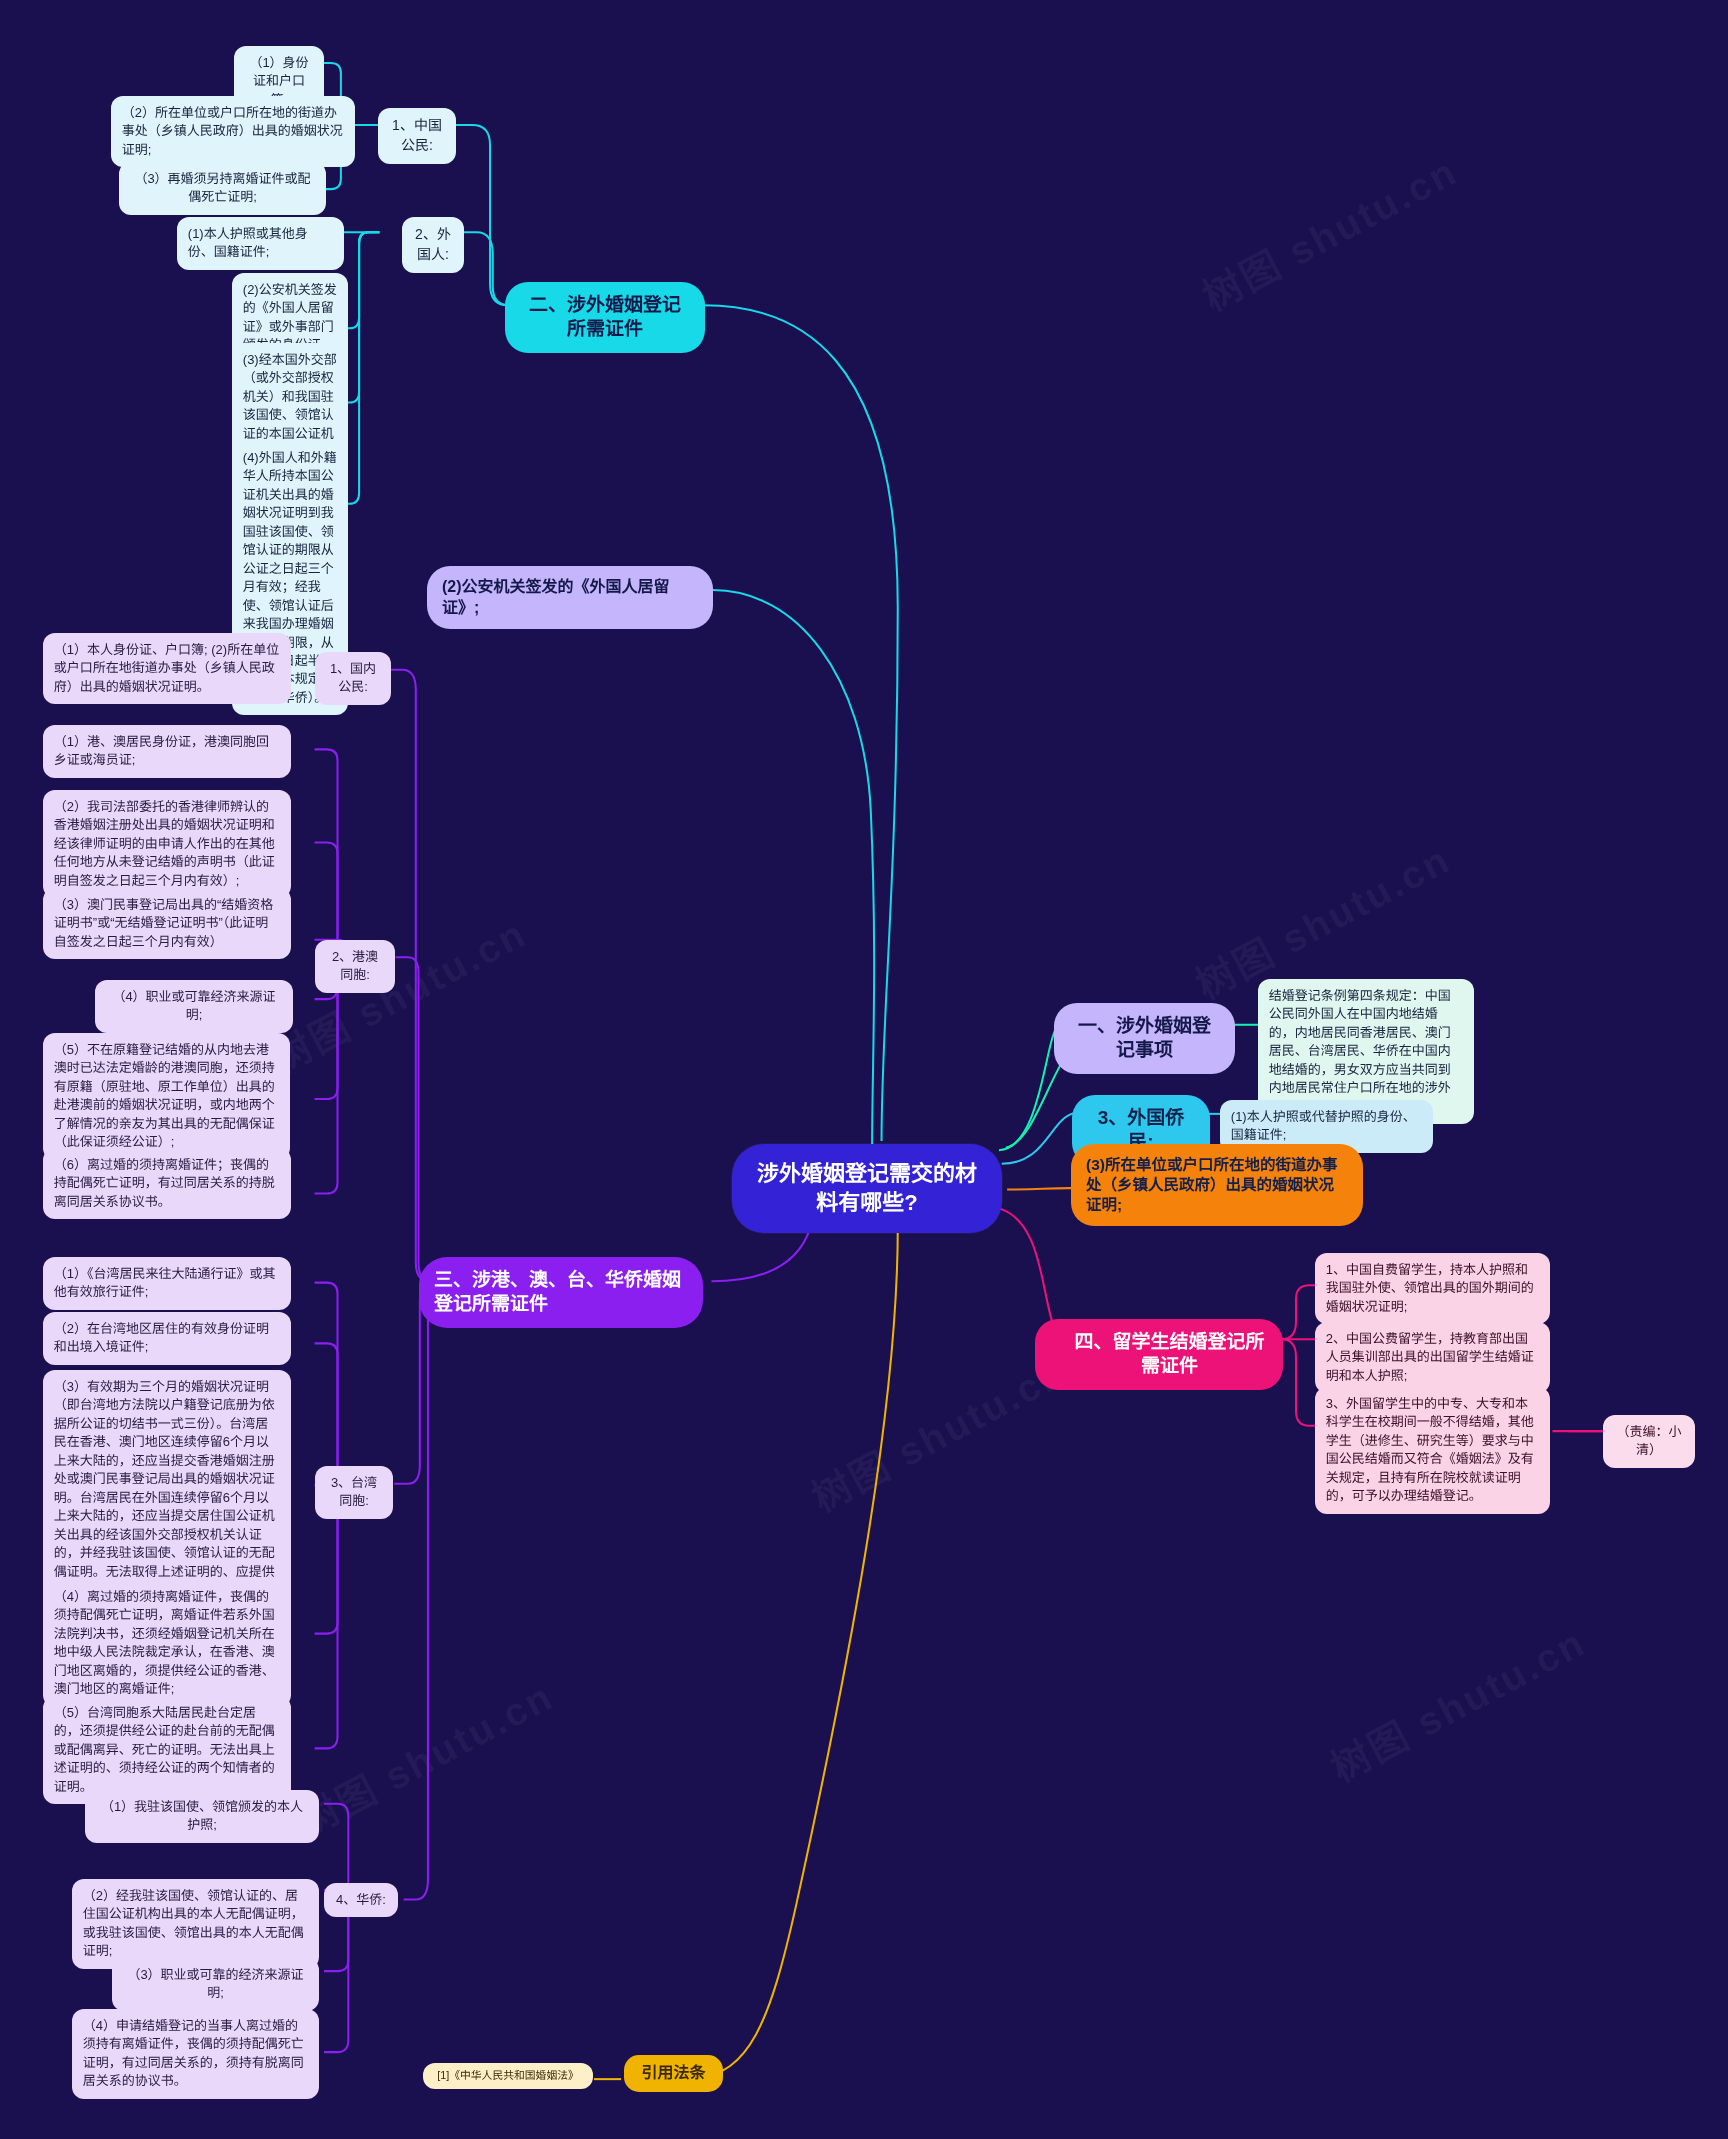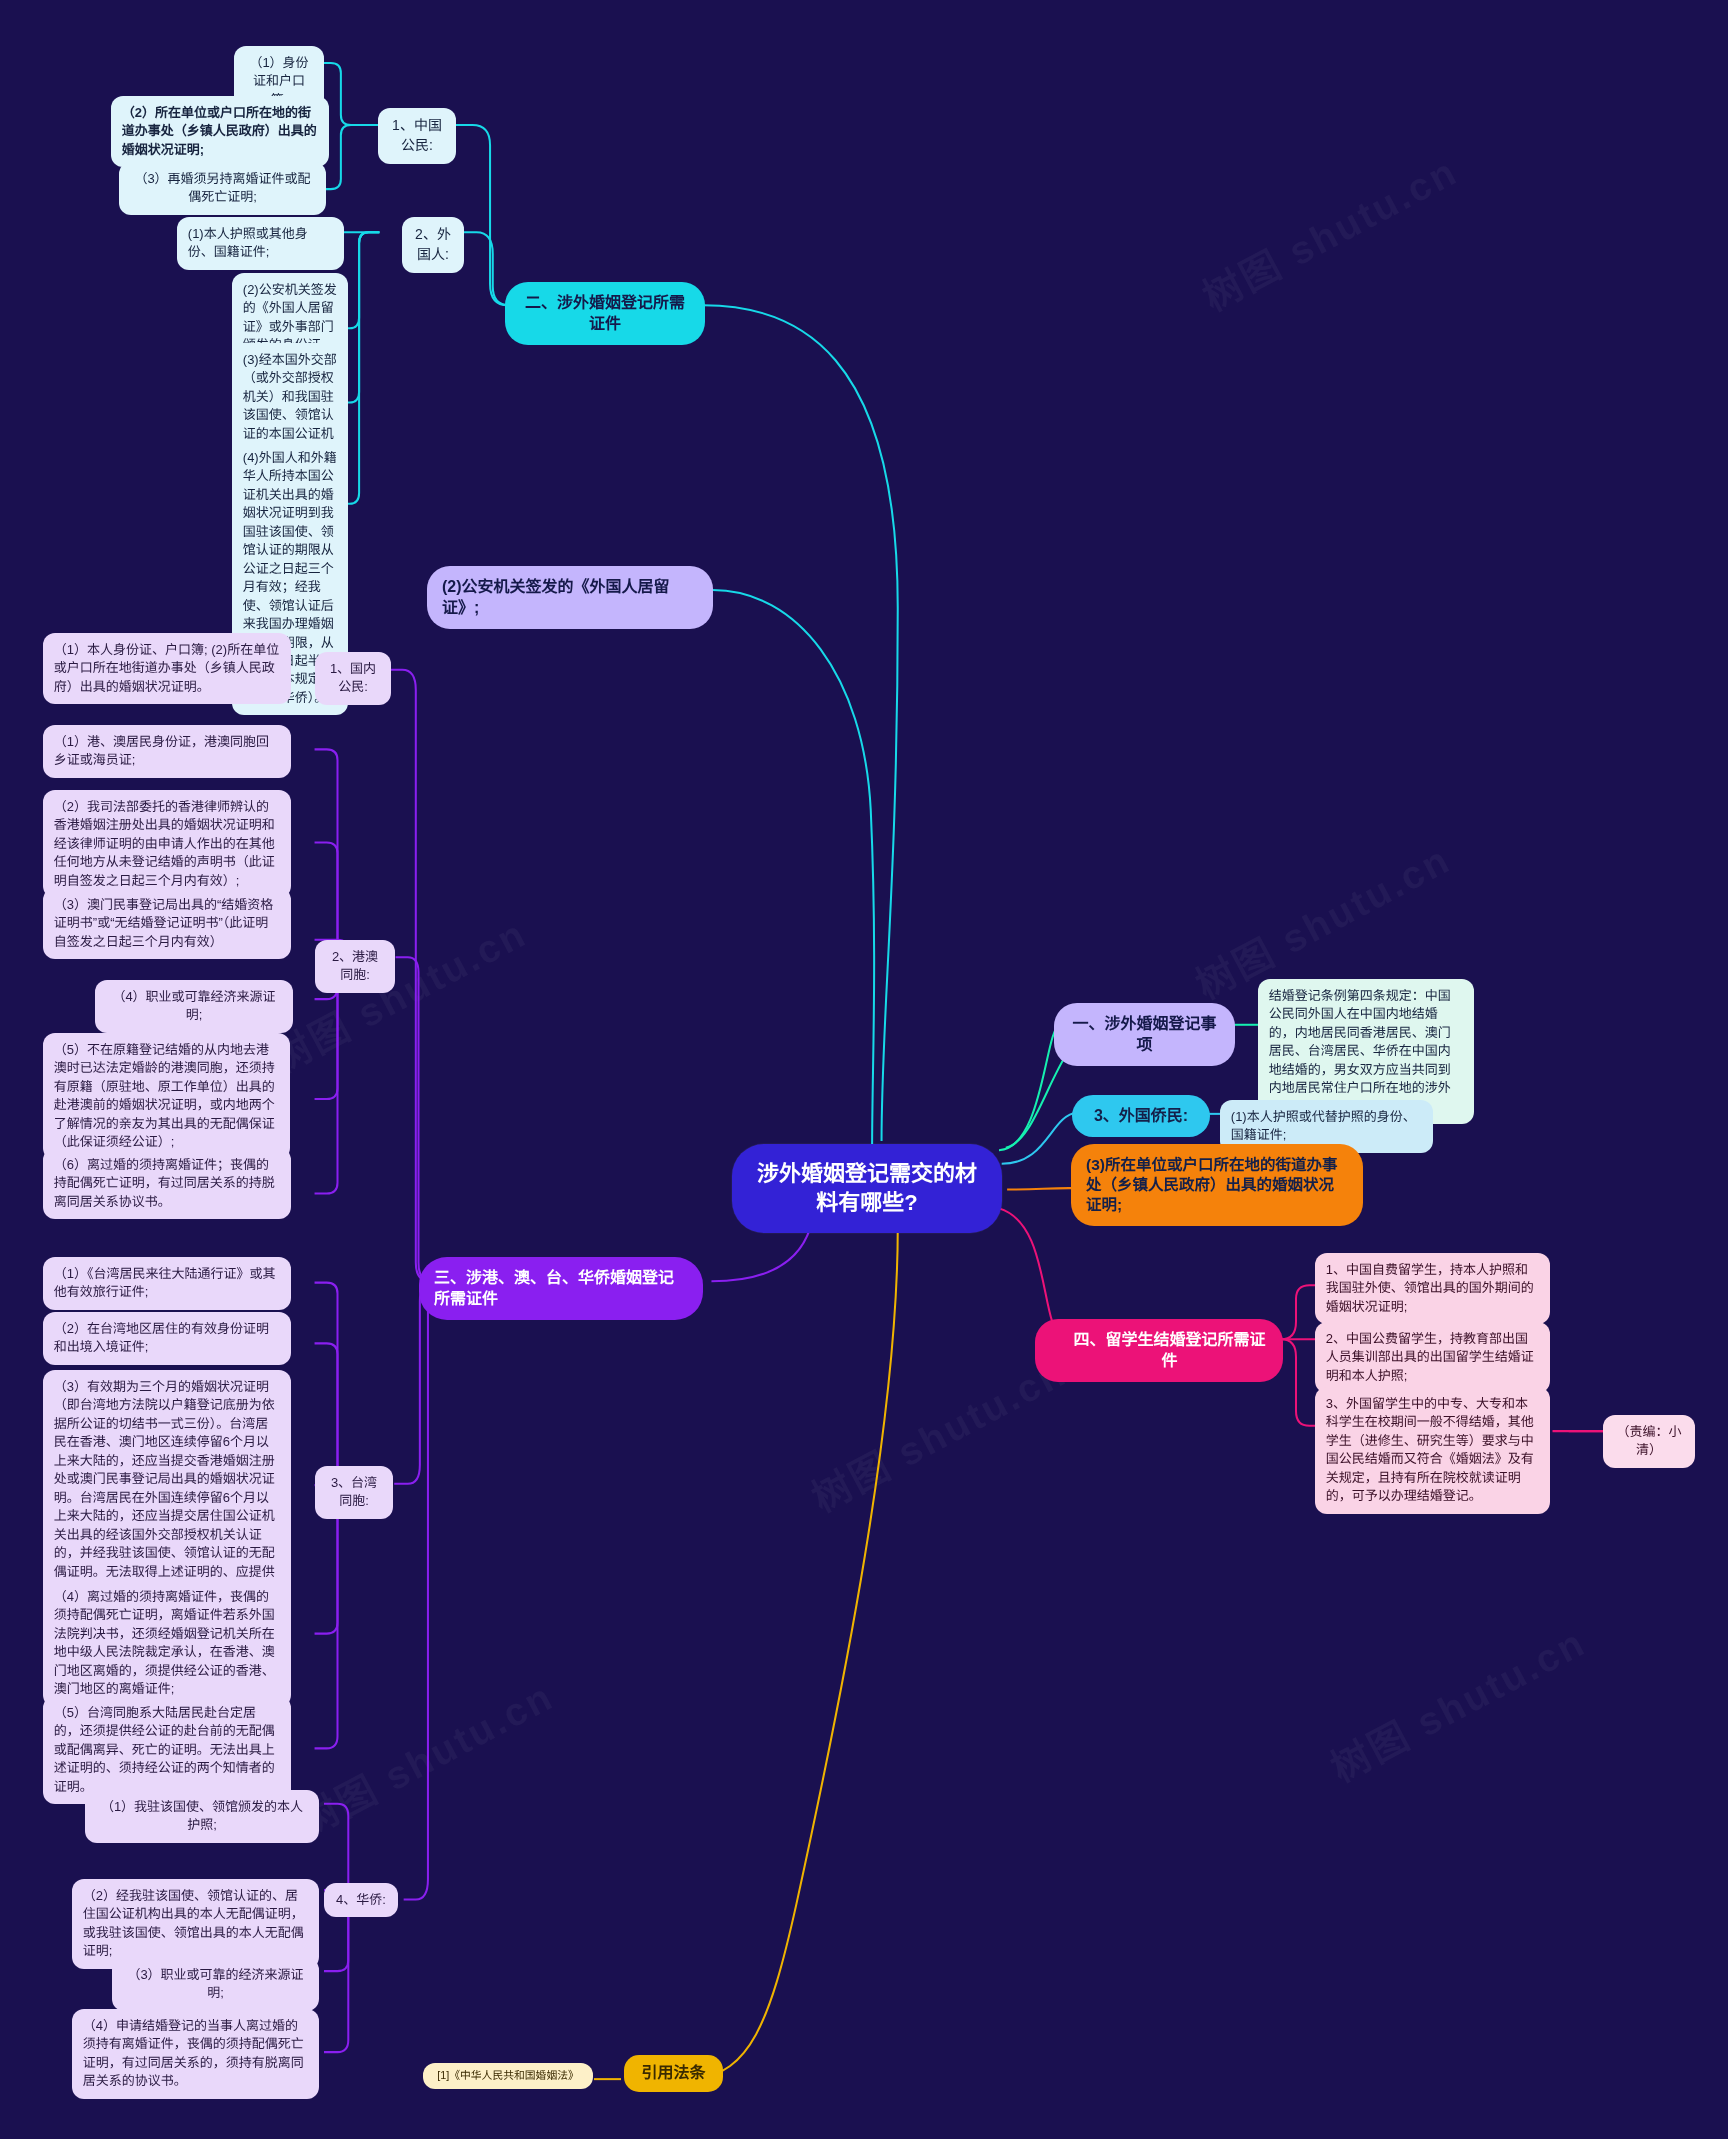--- a/index.html
+++ b/index.html
@@ -48,21 +48,21 @@
     font-size:22px;
     font-weight:600;
     text-align:center;
     border-radius:32px;
     padding:15px 17.6px;
     line-height:1.34;
     box-shadow:0 0 0 0.7px rgba(255,255,255,0.05);
   }
   
   .topic{
-    font-size:16px;
+    font-size:19px;
     font-weight:600;
     border-radius:23px;
     text-align:center;
     padding:10.8px 15px;
     line-height:1.3;
   }
   .t-green{background:#c4b5fd;color:#15194a;}
   .t-cyanlight{background:#2ec8ef;color:#14204a;}
   .t-cyan{background:#17d9e8;color:#15194a;}
   .t-purple{background:#8a1ff0;color:#ffffff;border-radius:28px;}
@@ -165,21 +165,21 @@
   </svg>
 
   <div class="node root" style="left:732px;top:1144px;width:270px;">涉外婚姻登记需交的材料有哪些?</div>
 
   <div class="node topic t-cyan" style="left:505px;top:282px;width:200px;">二、涉外婚姻登记所需证件</div>
 
   <div class="node lf b-cyan ctr" style="left:378px;top:108px;width:78px;font-size:14px;">1、中国公民:</div>
 
   <div class="node lf b-cyan ctr" style="left:234px;top:46px;width:90px;">（1）身份证和户口簿;</div>
 
-  <div class="node lf b-cyan" style="left:111px;top:96px;width:218px;font-weight:bold;">（2）所在单位或户口所在地的街道办事处（乡镇人民政府）出具的婚姻状况证明;</div>
+  <div class="node lf b-cyan" style="left:111px;top:96px;width:244px;">（2）所在单位或户口所在地的街道办事处（乡镇人民政府）出具的婚姻状况证明;</div>
 
   <div class="node lf b-cyan ctr" style="left:119px;top:162px;width:207px;">（3）再婚须另持离婚证件或配偶死亡证明;</div>
 
   <div class="node lf b-cyan ctr" style="left:402px;top:217px;width:62px;font-size:14px;">2、外国人:</div>
 
   <div class="node lf b-cyan" style="left:177px;top:217px;width:167px;">(1)本人护照或其他身份、国籍证件;</div>
 
   <div class="node lf b-cyan" style="left:232px;top:273px;width:116px;">(2)公安机关签发的《外国人居留证》或外事部门颁发的身份证件，或临时来华的入境、居留证件;</div>
 
   <div class="node lf b-cyan" style="left:232px;top:343px;width:116px;">(3)经本国外交部（或外交部授权机关）和我国驻该国使、领馆认证的本国公证机关出具的婚姻状况证明，或该国驻华使、领馆出具的婚姻状况证明;</div>

